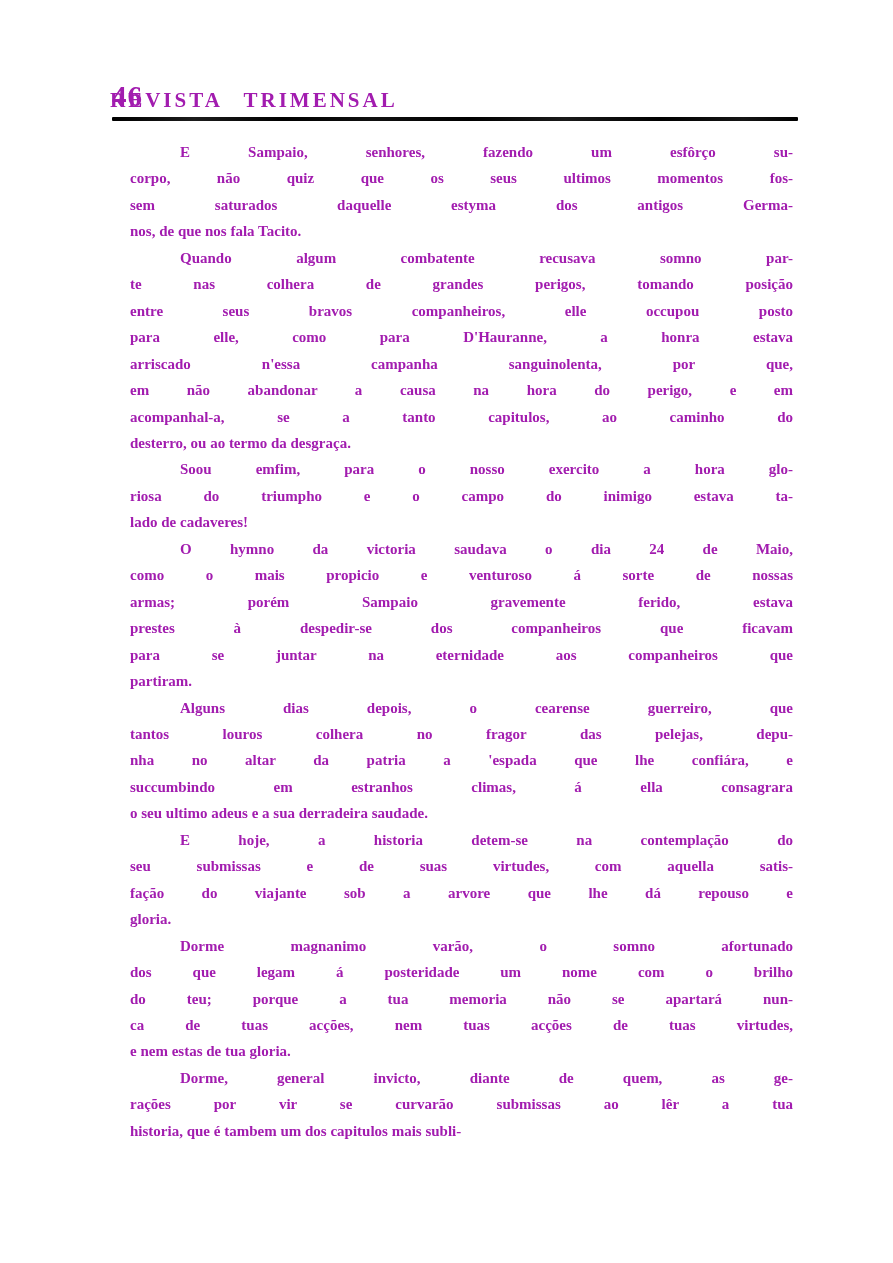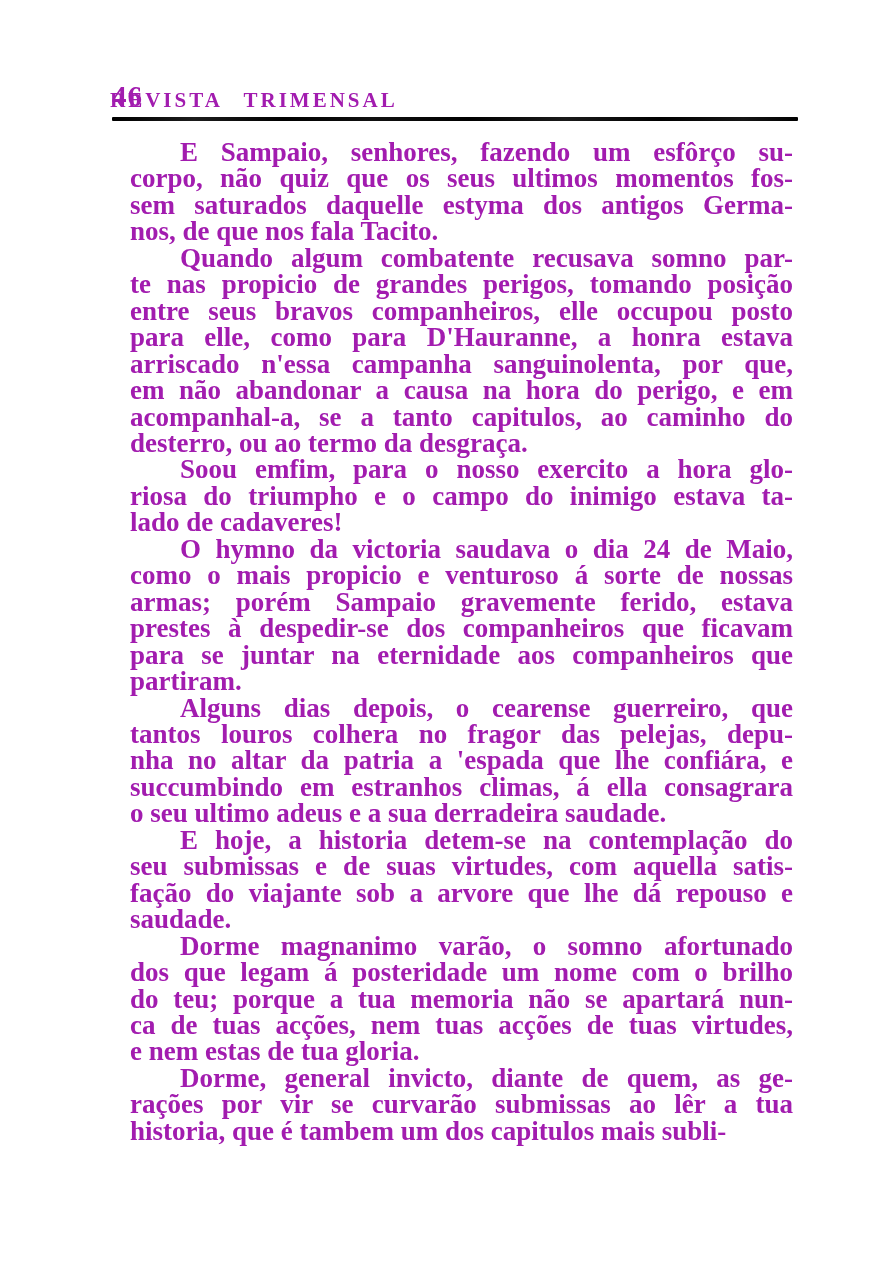--- a/index.html
+++ b/index.html
@@ -55,21 +55,21 @@
       #000 0%, #1c1c1c 12%, #000 25%, #101010 38%,
       #000 52%, #1a1a1a 66%, #000 80%, #151515 92%, #000 100%);
     border-radius: 1px;
   }
   
   .page-body {
     position: absolute;
     left: 130px;
     top: 139px;
     width: 663px;
-    font-size: 27px;
+    font-size: 15px;
     font-weight: bold;
     line-height: 26.45px;
   }
   .para { margin: 0; }
   .line {
     text-align: justify;
     text-align-last: justify;
     white-space: normal;
   }
   .line.first { padding-left: 50px; }
@@ -87,21 +87,21 @@
 
   <div class="page-body">
       <div class="para">
         <div class="line first">E Sampaio, senhores, fazendo um esfôrço su-</div>
         <div class="line">corpo, não quiz que os seus ultimos momentos fos-</div>
         <div class="line">sem saturados daquelle estyma dos antigos Germa-</div>
         <div class="line last">nos, de que nos fala Tacito.</div>
       </div>
       <div class="para">
         <div class="line first">Quando algum combatente recusava somno par-</div>
-        <div class="line">te nas propicio de grandes perigos, tomando posição</div>
+        <div class="line">te nas colhera de grandes perigos, tomando posição</div>
         <div class="line">entre seus bravos companheiros, elle occupou posto</div>
         <div class="line">para elle, como para D'Hauranne, a honra estava</div>
         <div class="line">arriscado n'essa campanha sanguinolenta, por que,</div>
         <div class="line">em não abandonar a causa na hora do perigo, e em</div>
         <div class="line">acompanhal-a, se a tanto capitulos, ao caminho do</div>
         <div class="line last">desterro, ou ao termo da desgraça.</div>
       </div>
       <div class="para">
         <div class="line first">Soou emfim, para o nosso exercito a hora glo-</div>
         <div class="line">riosa do triumpho e o campo do inimigo estava ta-</div>
@@ -119,21 +119,21 @@
         <div class="line first">Alguns dias depois, o cearense guerreiro, que</div>
         <div class="line">tantos louros colhera no fragor das pelejas, depu-</div>
         <div class="line">nha no altar da patria a 'espada que lhe confiára, e</div>
         <div class="line">succumbindo em estranhos climas, á ella consagrara</div>
         <div class="line last">o seu ultimo adeus e a sua derradeira saudade.</div>
       </div>
       <div class="para">
         <div class="line first">E hoje, a historia detem-se na contemplação do</div>
         <div class="line">seu submissas e de suas virtudes, com aquella satis-</div>
         <div class="line">fação do viajante sob a arvore que lhe dá repouso e</div>
-        <div class="line last">saudade.</div>
+        <div class="line last">gloria.</div>
       </div>
       <div class="para">
         <div class="line first">Dorme magnanimo varão, o somno afortunado</div>
         <div class="line">dos que legam á posteridade um nome com o brilho</div>
         <div class="line">do teu; porque a tua memoria não se apartará nun-</div>
         <div class="line">ca de tuas acções, nem tuas acções de tuas virtudes,</div>
         <div class="line last">e nem estas de tua gloria.</div>
       </div>
       <div class="para">
         <div class="line first">Dorme, general invicto, diante de quem, as ge-</div>

